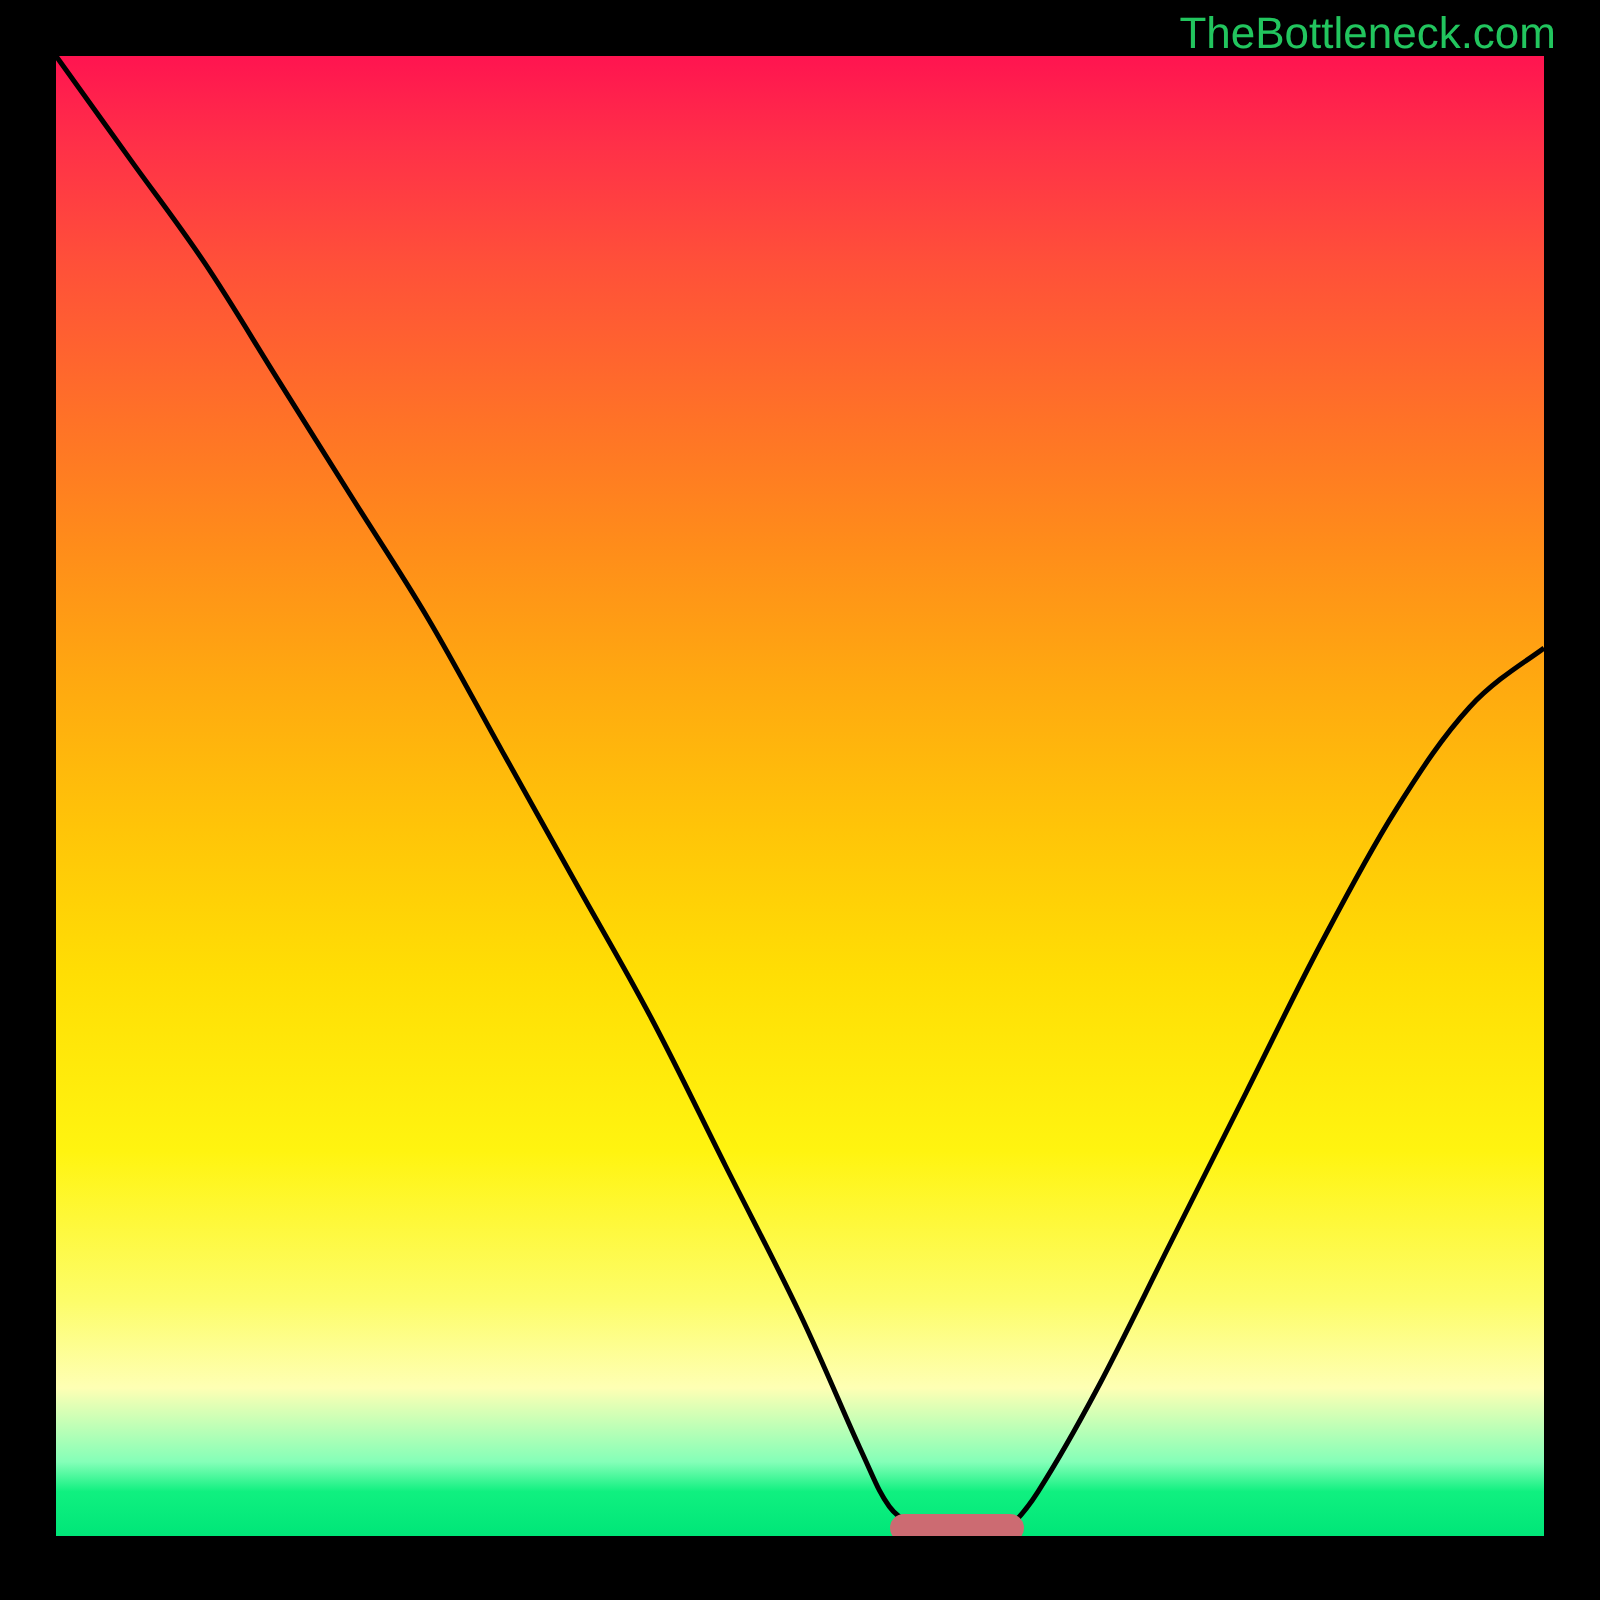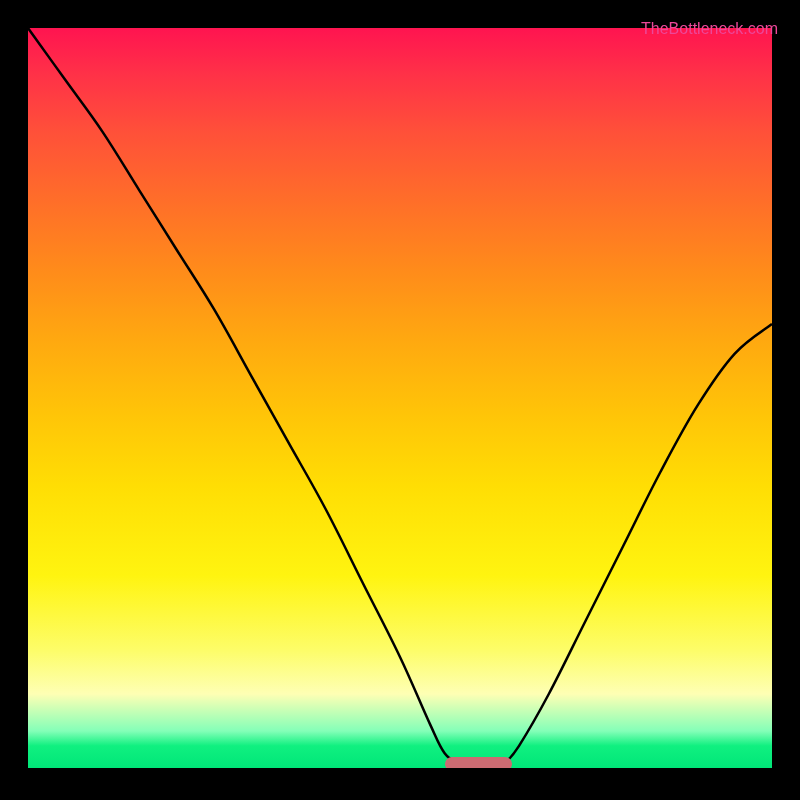--- a/index.html
+++ b/index.html
@@ -7,24 +7,24 @@
     width: 800px;
     height: 800px;
     background: #000;
     position: relative;
     font-family: Arial, sans-serif;
     overflow: hidden;
   }
 
   .watermark {
     position: absolute;
-    top: 20px;
+    top: 4px;
     right: 22px;
-    color: #ec4899;
-    font-size: 16px;
+    color: #22c55e;
+    font-size: 22px;
     font-weight: 500;
     z-index: 10;
   }
 
   .plot-area {
     position: absolute;
     top: 28px;
     left: 28px;
     width: 744px;
     height: 740px;

